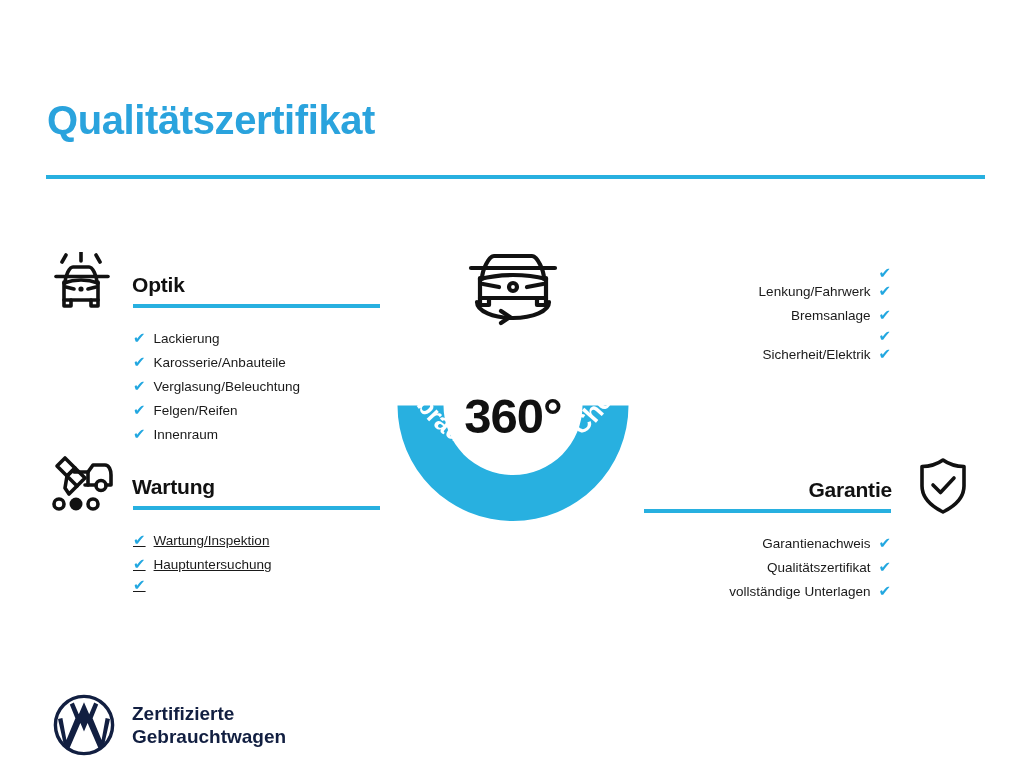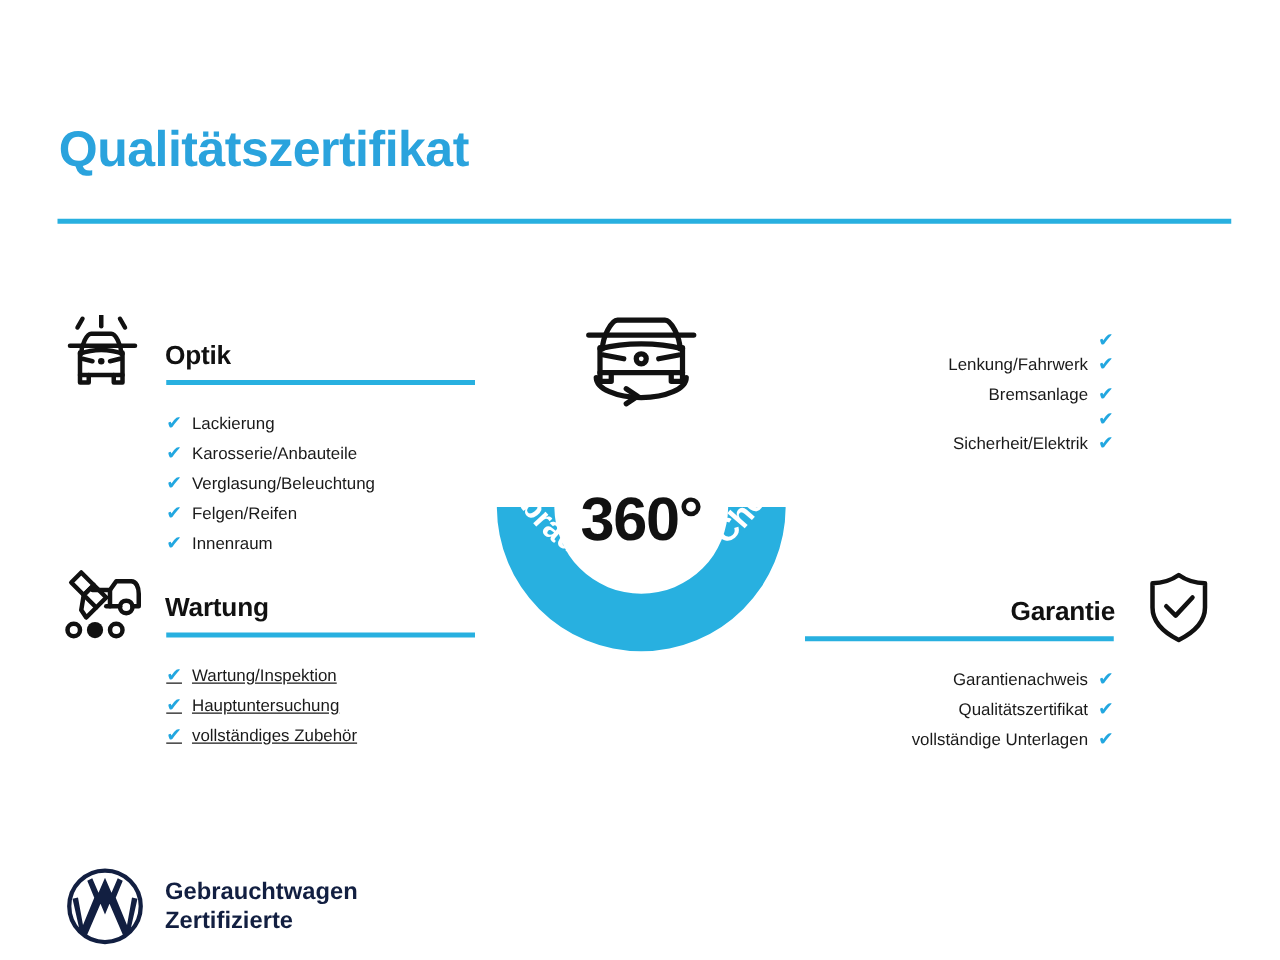--- a/index.html
+++ b/index.html
@@ -254,21 +254,20 @@
       <li>
           <span class="tick">✔</span>
           <span>Wartung/Inspektion</span>
         </li>
       <li>
           <span class="tick">✔</span>
           <span>Hauptuntersuchung</span>
         </li>
       <li>
           <span class="tick">✔</span>
-          <span>vollständiges Zubehör</span>
         </li>
     </ul>
   </div>
 
   <div class="block block-right" style="top:208px;">
     <ul class="check-list list-right">
       <li>
           <span class="tick">✔</span>
         </li>
       <li>
@@ -383,18 +382,18 @@
                L5.0 25.0
                L9.4 24.0
                L13.4 46.0
                L22.4 24.2
                L16.8 10.6
                L20.8 8.6
                L25.8 20.2
                Z" fill="#121f41"></path>
     </svg>
     <div class="vw-words">
+      <div>Zertifizierte</div>
       <div>Gebrauchtwagen</div>
-      <div>Zertifizierte</div>
     </div>
   </div>
 
 </div>
 
 </body></html>

